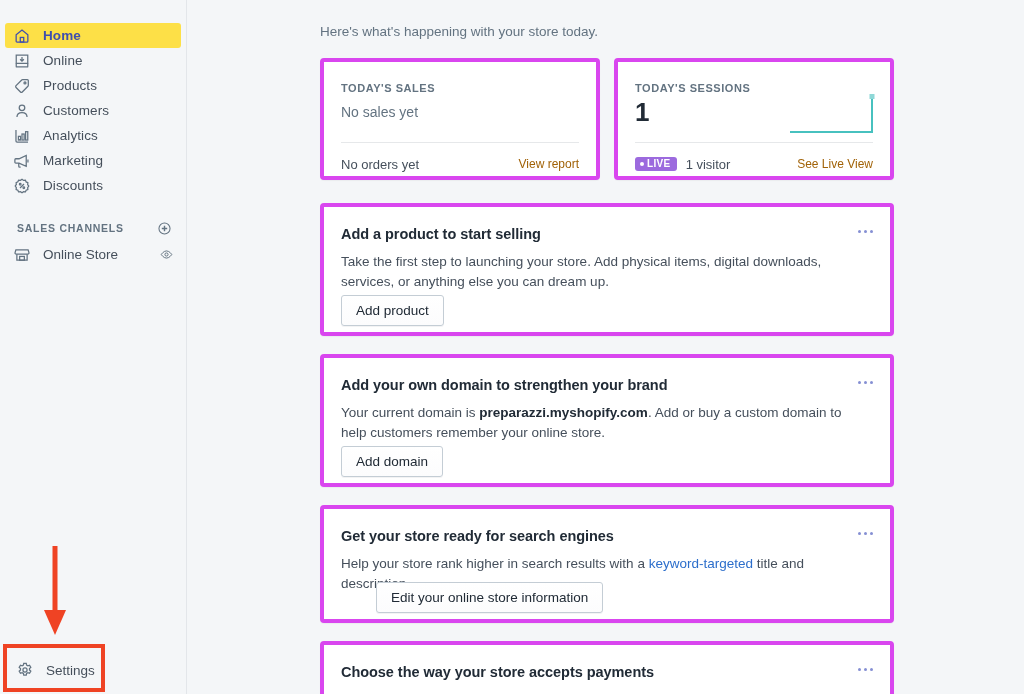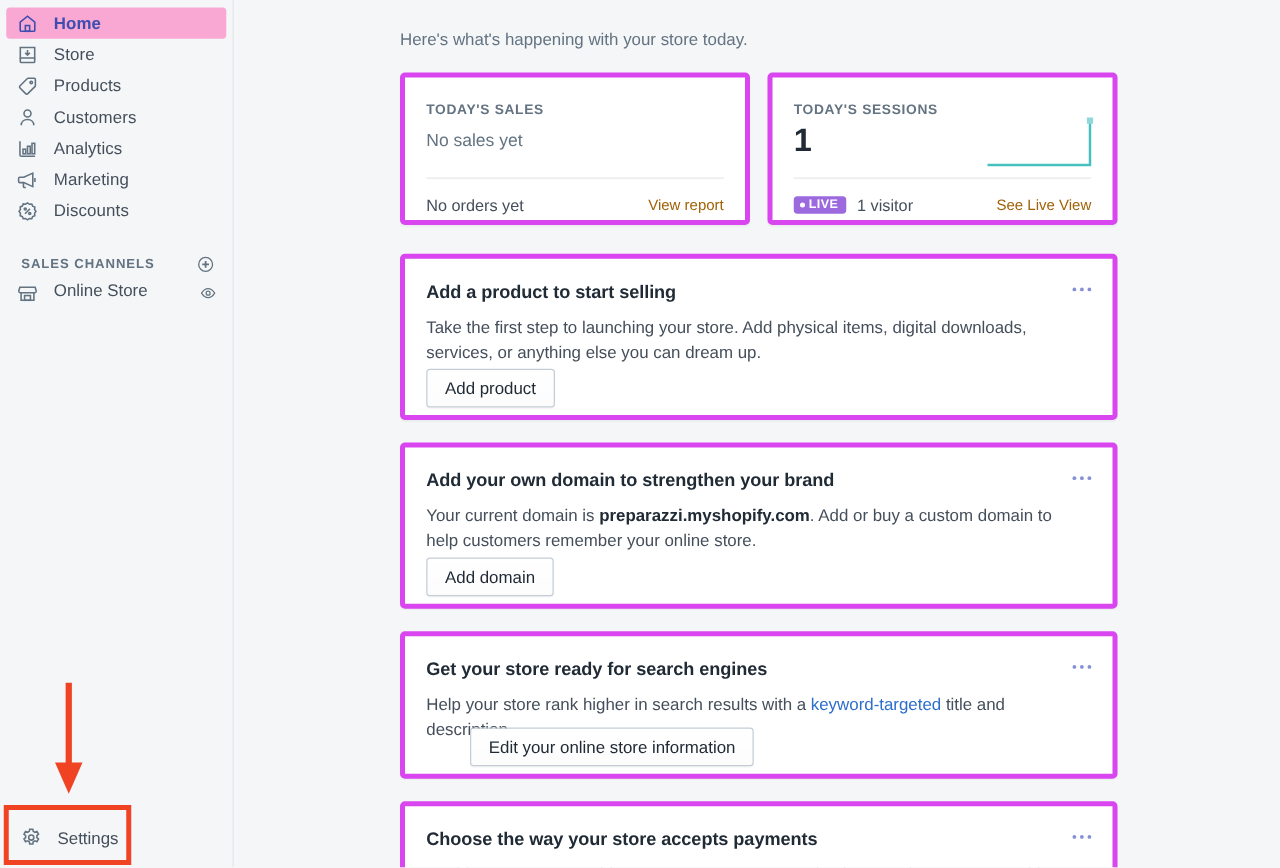--- a/index.html
+++ b/index.html
@@ -39,21 +39,22 @@
     border-radius: 3px;
     color: #454f5b;
     cursor: pointer;
     gap: 11px;
   }
   .nav-item .nav-label {
     font-size: 13.5px;
     letter-spacing: .1px;
   }
   .nav-item.active {
-    background: #f9a8d4;
+    background: #fde047;
+    margin-top: 17px;
   }
   .nav-item.active .nav-label { color: #3f4eae; font-weight: 600; }
   .nav-item.active svg { stroke: #3f4eae; }
 
   .ico {
     width: 20px; height: 20px;
     display: inline-flex;
     align-items: center; justify-content: center;
     flex: 0 0 20px;
   }
@@ -69,20 +70,21 @@
     font-size: 10.5px;
     font-weight: 700;
     letter-spacing: .75px;
     color: #637381;
   }
   .sh-action { width: 16px; height: 16px; display:flex; align-items:center; justify-content:center; cursor:pointer; }
   .sh-action svg { stroke:#637381; fill:none; stroke-width:1.4; display:block; }
 
   .channel-item {
     display: flex;
+    align-items: center;
     height: 25px;
     margin: 0 5px;
     padding-left: 7px;
     gap: 11px;
     border-radius: 3px;
     cursor: pointer;
     color: #454f5b;
   }
   .channel-item .nav-label { font-size: 13.5px; flex: 1; }
   .eye-btn { width: 18px; height: 18px; display:flex; align-items:center; justify-content:center; margin-right: 6px; cursor:pointer; }
@@ -305,21 +307,21 @@
     </div>
 
     <div class="nav-item">
       <span class="ico">
         <svg viewBox="0 0 20 20" width="18" height="18">
           <path d="M3.6 3.4h12.8v9.3H3.6z"></path>
           <path d="M3.6 12.7v3.3a.6.6 0 0 0 .6.6h11.6a.6.6 0 0 0 .6-.6v-3.3"></path>
           <path d="M10 5.6v4.3M7.9 8l2.1 2.1L12.1 8"></path>
         </svg>
       </span>
-      <span class="nav-label">Store</span>
+      <span class="nav-label">Online</span>
     </div>
 
     <div class="nav-item">
       <span class="ico">
         <svg viewBox="0 0 20 20" width="18" height="18">
           <path d="M10.6 2.9H16a1 1 0 0 1 1 1v5.4a1.4 1.4 0 0 1-.4 1l-6.3 6.3a1.4 1.4 0 0 1-2 0l-4.9-5a1.4 1.4 0 0 1 0-2l6.3-6.3a1.4 1.4 0 0 1 .9-.4z"></path>
           <circle cx="13.3" cy="6.6" r="1.1"></circle>
         </svg>
       </span>
       <span class="nav-label">Products</span>

